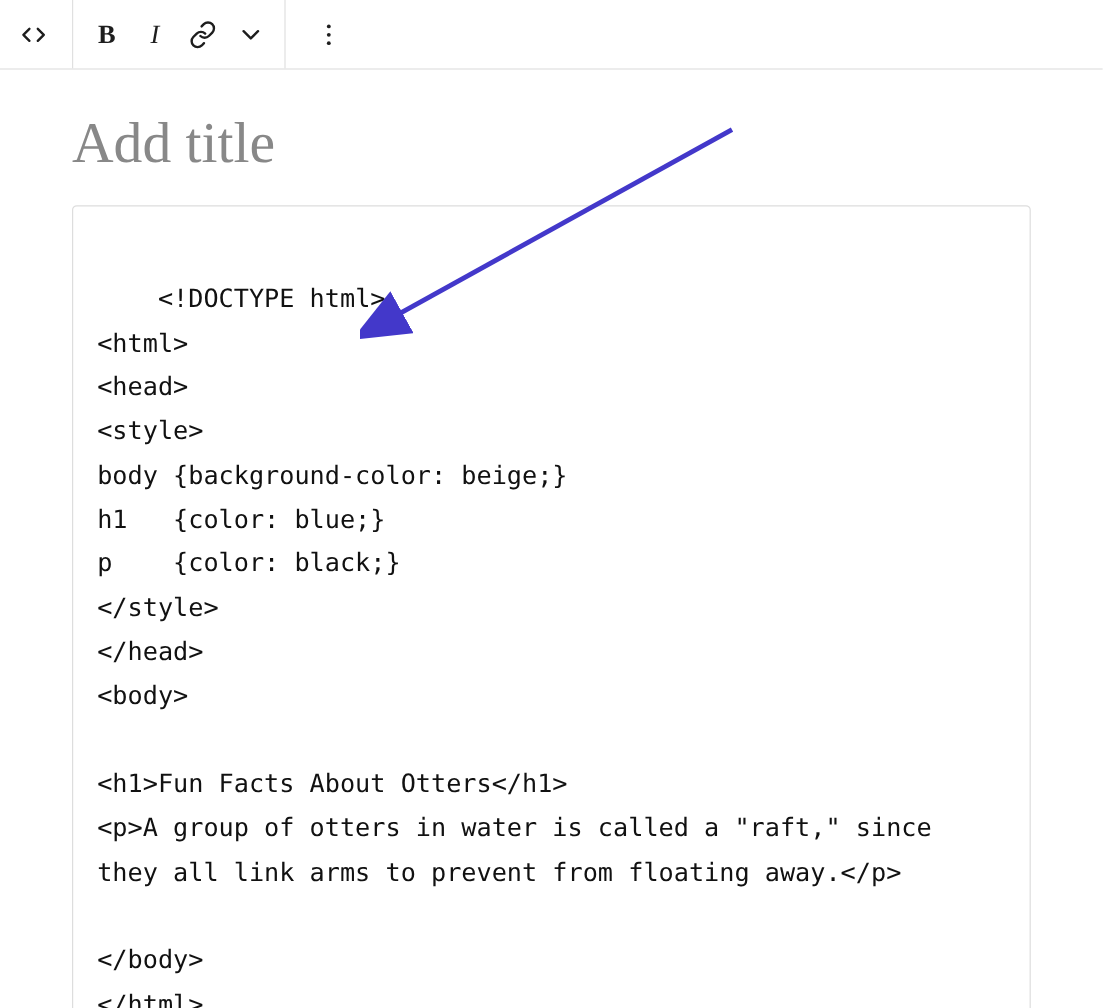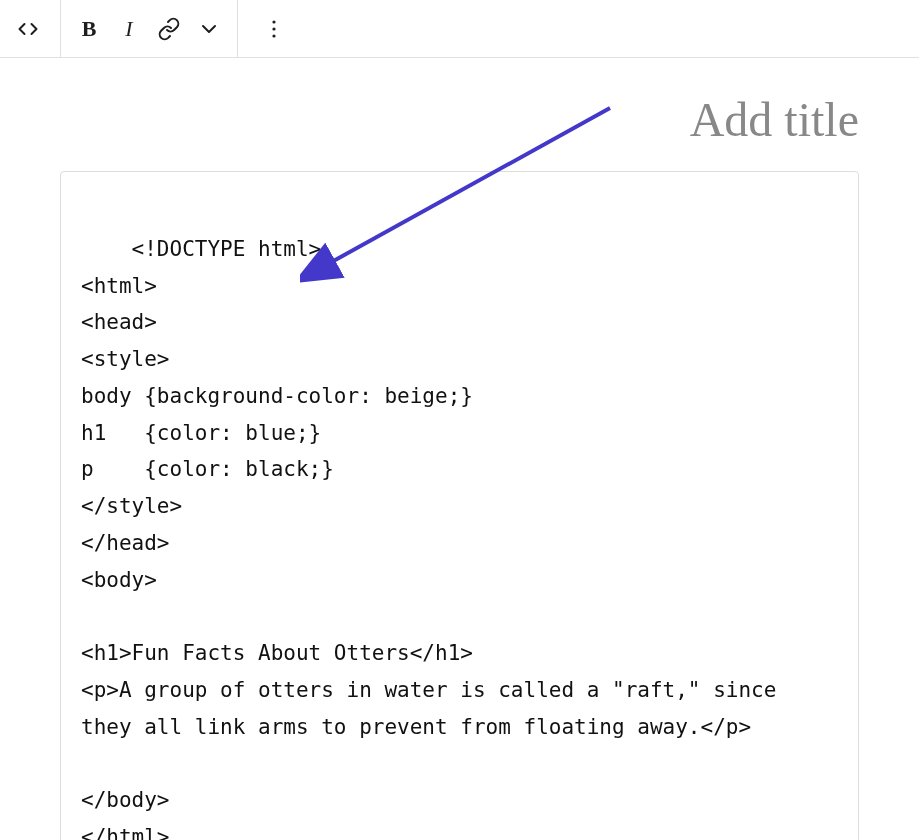--- a/index.html
+++ b/index.html
@@ -68,21 +68,20 @@
     .title-input {
       width: 100%;
       border: none;
       outline: none;
       font-family: Georgia, "Times New Roman", serif;
       font-size: 48px;
       font-weight: 300;
       color: #777;
       padding: 14px 0 24px 0;
       background: transparent;
-      text-align: right;
     }
     .title-input::placeholder {
       color: #888;
     }
     .code-block {
       border: 1px solid #ddd;
       border-radius: 4px;
       padding: 22px 20px 22px 20px;
       font-family: "SF Mono", Menlo, Monaco, Consolas, monospace;
       font-size: 21px;

